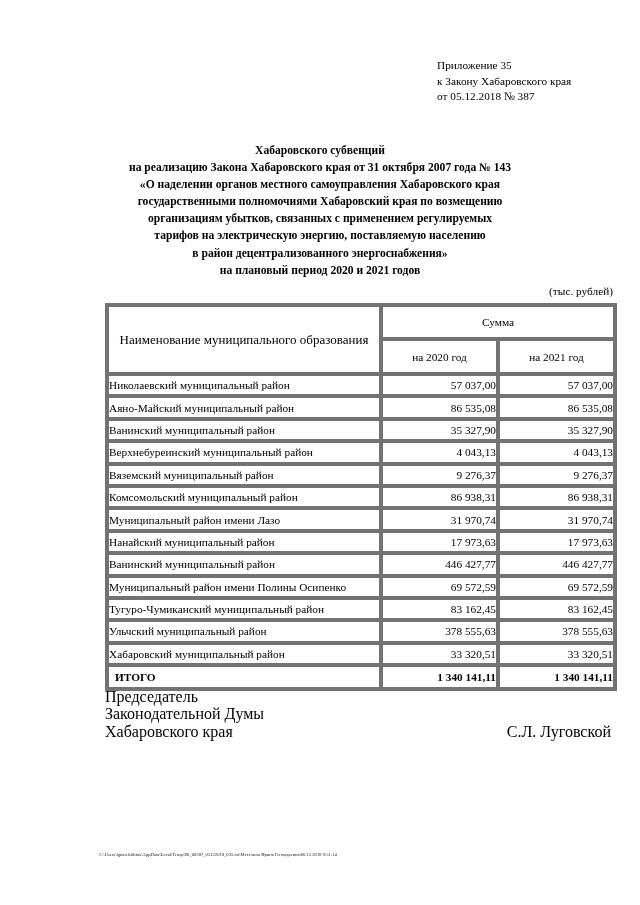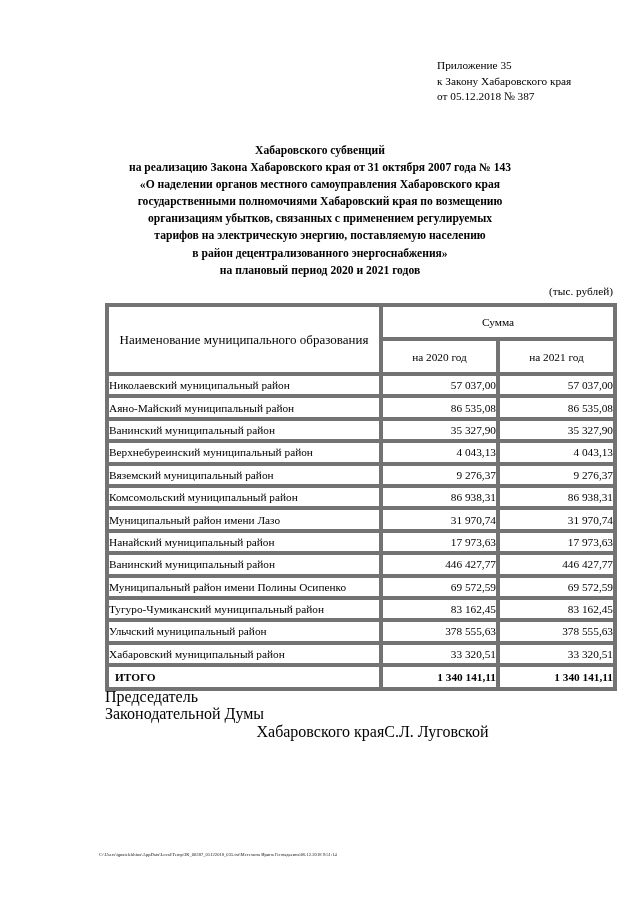--- a/index.html
+++ b/index.html
@@ -125,23 +125,22 @@
   .sign {
     position: absolute;
     left: 105px;
     top: 688px;
     width: 508px;
     font-size: 16px;
     line-height: 17.4px;
   }
   .sign-row {
     display: flex;
-    justify-content: center;
+    justify-content: space-between;
     align-items: baseline;
-    margin-left: 29px;
   }
   .sign-line { display: block; white-space: nowrap; }
   .sign-person { white-space: nowrap; padding-right: 2px; }
 
   
   .footer-path {
     position: absolute;
     left: 99px;
     top: 851px;
     font-size: 4.6px;

